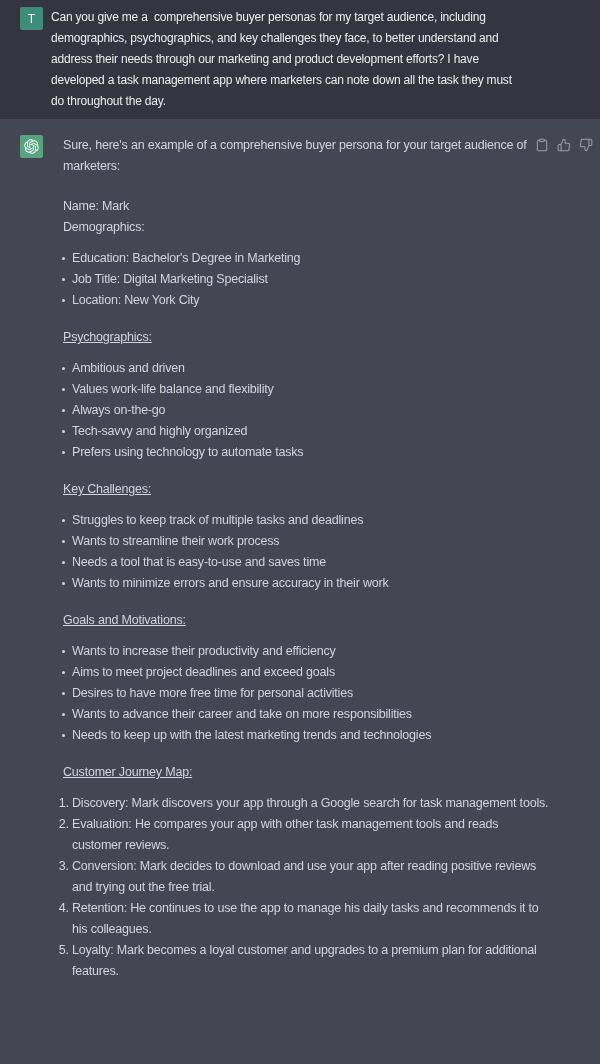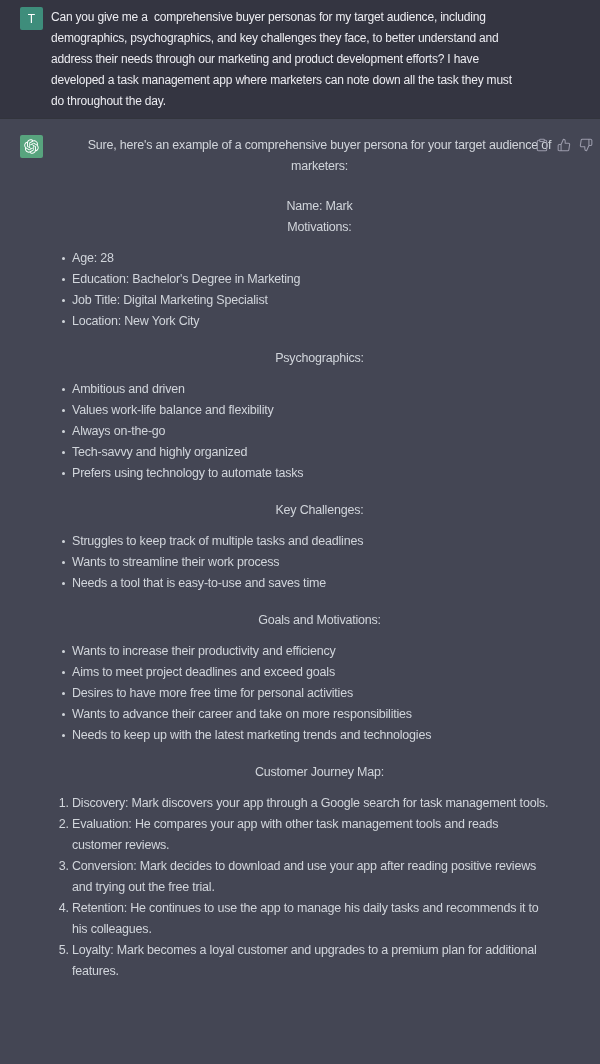--- a/index.html
+++ b/index.html
@@ -27,24 +27,24 @@
   .avatar.user-av { background: #3E8D7B; color: #ffffff; font-size: 12px; line-height: 1; }
   .avatar.bot-av { background: #58A47E; }
   .usertext {
     font-size: 12px; line-height: 21px; letter-spacing: -0.2px;
     color: #ECECF1; white-space: pre; flex: 1; min-width: 0;
   }
   .md {
     font-size: 12.5px; line-height: 21px; letter-spacing: -0.2px;
     color: #D1D5DB; flex: 1; min-width: 0; padding-right: 52px0;
   }
-  .md p { margin: 19px 4px 0; white-space: pre; text-align: center; }
+  .md p { margin: 19px 12px 0; white-space: pre; }
   .md p:first-child { margin-top: 0; }
   .md ul, .md ol { margin: 10px 0 0; padding: 0 0 0 21px; }
-  .md ul + p, .md ol + p { margin-top: 16px; }
+  .md ul + p, .md ol + p { margin-top: 16px; text-decoration: underline; }
   .md li { line-height: 21px; white-space: pre; }
   .md ul li { list-style: none; position: relative; }
   .md ul li::before {
     content: ""; position: absolute; left: -10px; top: 9px;
     width: 3px; height: 3px; border-radius: 50%; background: #D1D5DB;
   }
   .md ol li::marker { color: #D1D5DB; }
   .actions {
     position: absolute; top: 19px; right: 7px;
     display: flex; gap: 8px; color: #9B9BAB;
@@ -77,24 +77,23 @@
         <svg width="15" height="15" viewBox="0 0 41 41" fill="#ffffff" xmlns="http://www.w3.org/2000/svg">
           <path d="M37.5324 16.8707C37.9808 15.5241 38.1363 14.0974 37.9886 12.6859C37.8409 11.2744 37.3934 9.91076 36.676 8.68622C35.6126 6.83404 33.9882 5.3676 32.0373 4.4985C30.0864 3.62941 27.9098 3.40259 25.8215 3.85078C24.8796 2.7893 23.7219 1.94125 22.4257 1.36341C21.1295 0.785575 19.7249 0.491269 18.3058 0.500197C16.1708 0.495044 14.0893 1.16803 12.3614 2.42214C10.6335 3.67624 9.34853 5.44666 8.6917 7.47815C7.30085 7.76286 5.98686 8.3414 4.8377 9.17505C3.68854 10.0087 2.73073 11.0782 2.02839 12.312C0.956464 14.1591 0.498905 16.2988 0.721698 18.4228C0.944492 20.5467 1.83612 22.5449 3.268 24.1293C2.81966 25.4759 2.66413 26.9026 2.81182 28.3141C2.95951 29.7256 3.40701 31.0892 4.12437 32.3138C5.18791 34.1659 6.8123 35.6322 8.76321 36.5013C10.7141 37.3704 12.8907 37.5973 14.9789 37.1492C15.9208 38.2107 17.0786 39.0587 18.3747 39.6366C19.6709 40.2144 21.0755 40.5087 22.4946 40.4998C24.6307 40.5054 26.7133 39.8321 28.4418 38.5772C30.1704 37.3223 31.4556 35.5506 32.1119 33.5179C33.5027 33.2332 34.8167 32.6547 35.9659 31.821C37.115 30.9874 38.0728 29.9178 38.7752 28.684C39.8458 26.8371 40.3023 24.6979 40.0789 22.5748C39.8556 20.4517 38.9639 18.4544 37.5324 16.8707ZM22.4978 37.8849C20.7443 37.8874 19.0459 37.2733 17.6994 36.1501C17.7601 36.117 17.8666 36.0586 17.936 36.0161L25.9004 31.4156C26.1003 31.3019 26.2663 31.137 26.3813 30.9378C26.4964 30.7386 26.5563 30.5124 26.5549 30.2825V19.0542L29.9213 20.998C29.9389 21.0068 29.9541 21.0198 29.9656 21.0359C29.977 21.052 29.9842 21.0707 29.9867 21.0902V30.3889C29.9842 32.375 29.1946 34.2791 27.7909 35.6841C26.3872 37.0892 24.4838 37.8806 22.4978 37.8849ZM6.39227 31.0064C5.51397 29.4888 5.19742 27.7107 5.49804 25.9832C5.55718 26.0187 5.66048 26.0818 5.73461 26.1244L13.699 30.7248C13.8975 30.8408 14.1233 30.902 14.3532 30.902C14.583 30.902 14.8088 30.8408 15.0073 30.7248L24.731 25.1103V28.9979C24.7321 29.0177 24.7283 29.0376 24.7199 29.0556C24.7115 29.0736 24.6988 29.0893 24.6829 29.1012L16.6317 33.7497C14.9096 34.7416 12.8643 35.0097 10.9447 34.4954C9.02506 33.9811 7.38785 32.7263 6.39227 31.0064ZM4.29707 13.6194C5.17156 12.0998 6.55279 10.9364 8.19885 10.3327C8.19885 10.4013 8.19491 10.5228 8.19491 10.6071V19.808C8.19351 20.0378 8.25334 20.2638 8.36823 20.4629C8.48312 20.6619 8.64893 20.8267 8.84863 20.9404L18.5723 26.5542L15.206 28.4979C15.1894 28.5089 15.1703 28.5155 15.1505 28.5173C15.1307 28.5191 15.1107 28.516 15.0924 28.5082L7.04046 23.8557C5.32135 22.8601 4.06716 21.2235 3.55289 19.3046C3.03862 17.3858 3.30624 15.3413 4.29707 13.6194ZM31.955 20.0556L22.2312 14.4411L25.5976 12.4981C25.6142 12.4872 25.6333 12.4805 25.6531 12.4787C25.6729 12.4769 25.6928 12.4801 25.7111 12.4879L33.7631 17.1364C34.9967 17.849 36.0017 18.8982 36.6606 20.1613C37.3194 21.4244 37.6047 22.849 37.4832 24.2684C37.3617 25.6878 36.8382 27.0432 35.9743 28.1759C35.1103 29.3086 33.9415 30.1717 32.6047 30.6641C32.6047 30.5947 32.6047 30.4733 32.6047 30.3889V21.188C32.6066 20.9586 32.5474 20.7328 32.4332 20.5338C32.319 20.3348 32.154 20.1698 31.955 20.0556ZM35.3055 15.0128C35.2464 14.9765 35.1431 14.9142 35.069 14.8717L27.1045 10.2712C26.906 10.1554 26.6803 10.0943 26.4504 10.0943C26.2206 10.0943 25.9948 10.1554 25.7963 10.2712L16.0726 15.8858V11.9982C16.0715 11.9783 16.0753 11.9585 16.0837 11.9405C16.0921 11.9225 16.1048 11.9068 16.1207 11.8949L24.1719 7.25025C25.4053 6.53903 26.8158 6.19376 28.2383 6.25482C29.6608 6.31589 31.0364 6.78077 32.2044 7.59508C33.3723 8.40939 34.2842 9.53945 34.8334 10.8531C35.3826 12.1667 35.5464 13.6095 35.3055 15.0128ZM14.2424 21.9419L10.8752 19.9981C10.8576 19.9893 10.8423 19.9763 10.8309 19.9602C10.8195 19.9441 10.8122 19.9254 10.8098 19.9058V10.6071C10.8107 9.18295 11.2173 7.78848 11.9819 6.58696C12.7466 5.38544 13.8377 4.42659 15.1275 3.82264C16.4173 3.21869 17.8524 2.99464 19.2649 3.1767C20.6775 3.35876 22.0089 3.93941 23.1034 4.85067C23.0427 4.88379 22.937 4.94215 22.8668 4.98473L14.9024 9.58517C14.7025 9.69878 14.5366 9.86356 14.4215 10.0626C14.3065 10.2616 14.2466 10.4877 14.2479 10.7175L14.2424 21.9419ZM16.071 17.9991L20.4018 15.4978L24.7325 17.9975V22.9985L20.4018 25.4983L16.071 22.9985V17.9991Z"></path>
         </svg>
       </span>
     </div>
 
     <div class="md">
       <p>Sure, here's an example of a comprehensive buyer persona for your target audience of
 marketers:</p>
 
-      <p><span>Name: Mark</span><br><span>Motivations:</span></p>
+      <p><span>Name: Mark</span><br><span>Demographics:</span></p>
 
       <ul>
-        <li>Age: 28</li>
         <li>Education: Bachelor's Degree in Marketing</li>
         <li>Job Title: Digital Marketing Specialist</li>
         <li>Location: New York City</li>
       </ul>
 
       <p>Psychographics:</p>
 
       <ul>
         <li>Ambitious and driven</li>
         <li>Values work-life balance and flexibility</li>
@@ -102,20 +101,21 @@
         <li>Tech-savvy and highly organized</li>
         <li>Prefers using technology to automate tasks</li>
       </ul>
 
       <p>Key Challenges:</p>
 
       <ul>
         <li>Struggles to keep track of multiple tasks and deadlines</li>
         <li>Wants to streamline their work process</li>
         <li>Needs a tool that is easy-to-use and saves time</li>
+        <li>Wants to minimize errors and ensure accuracy in their work</li>
       </ul>
 
       <p>Goals and Motivations:</p>
 
       <ul>
         <li>Wants to increase their productivity and efficiency</li>
         <li>Aims to meet project deadlines and exceed goals</li>
         <li>Desires to have more free time for personal activities</li>
         <li>Wants to advance their career and take on more responsibilities</li>
         <li>Needs to keep up with the latest marketing trends and technologies</li>

